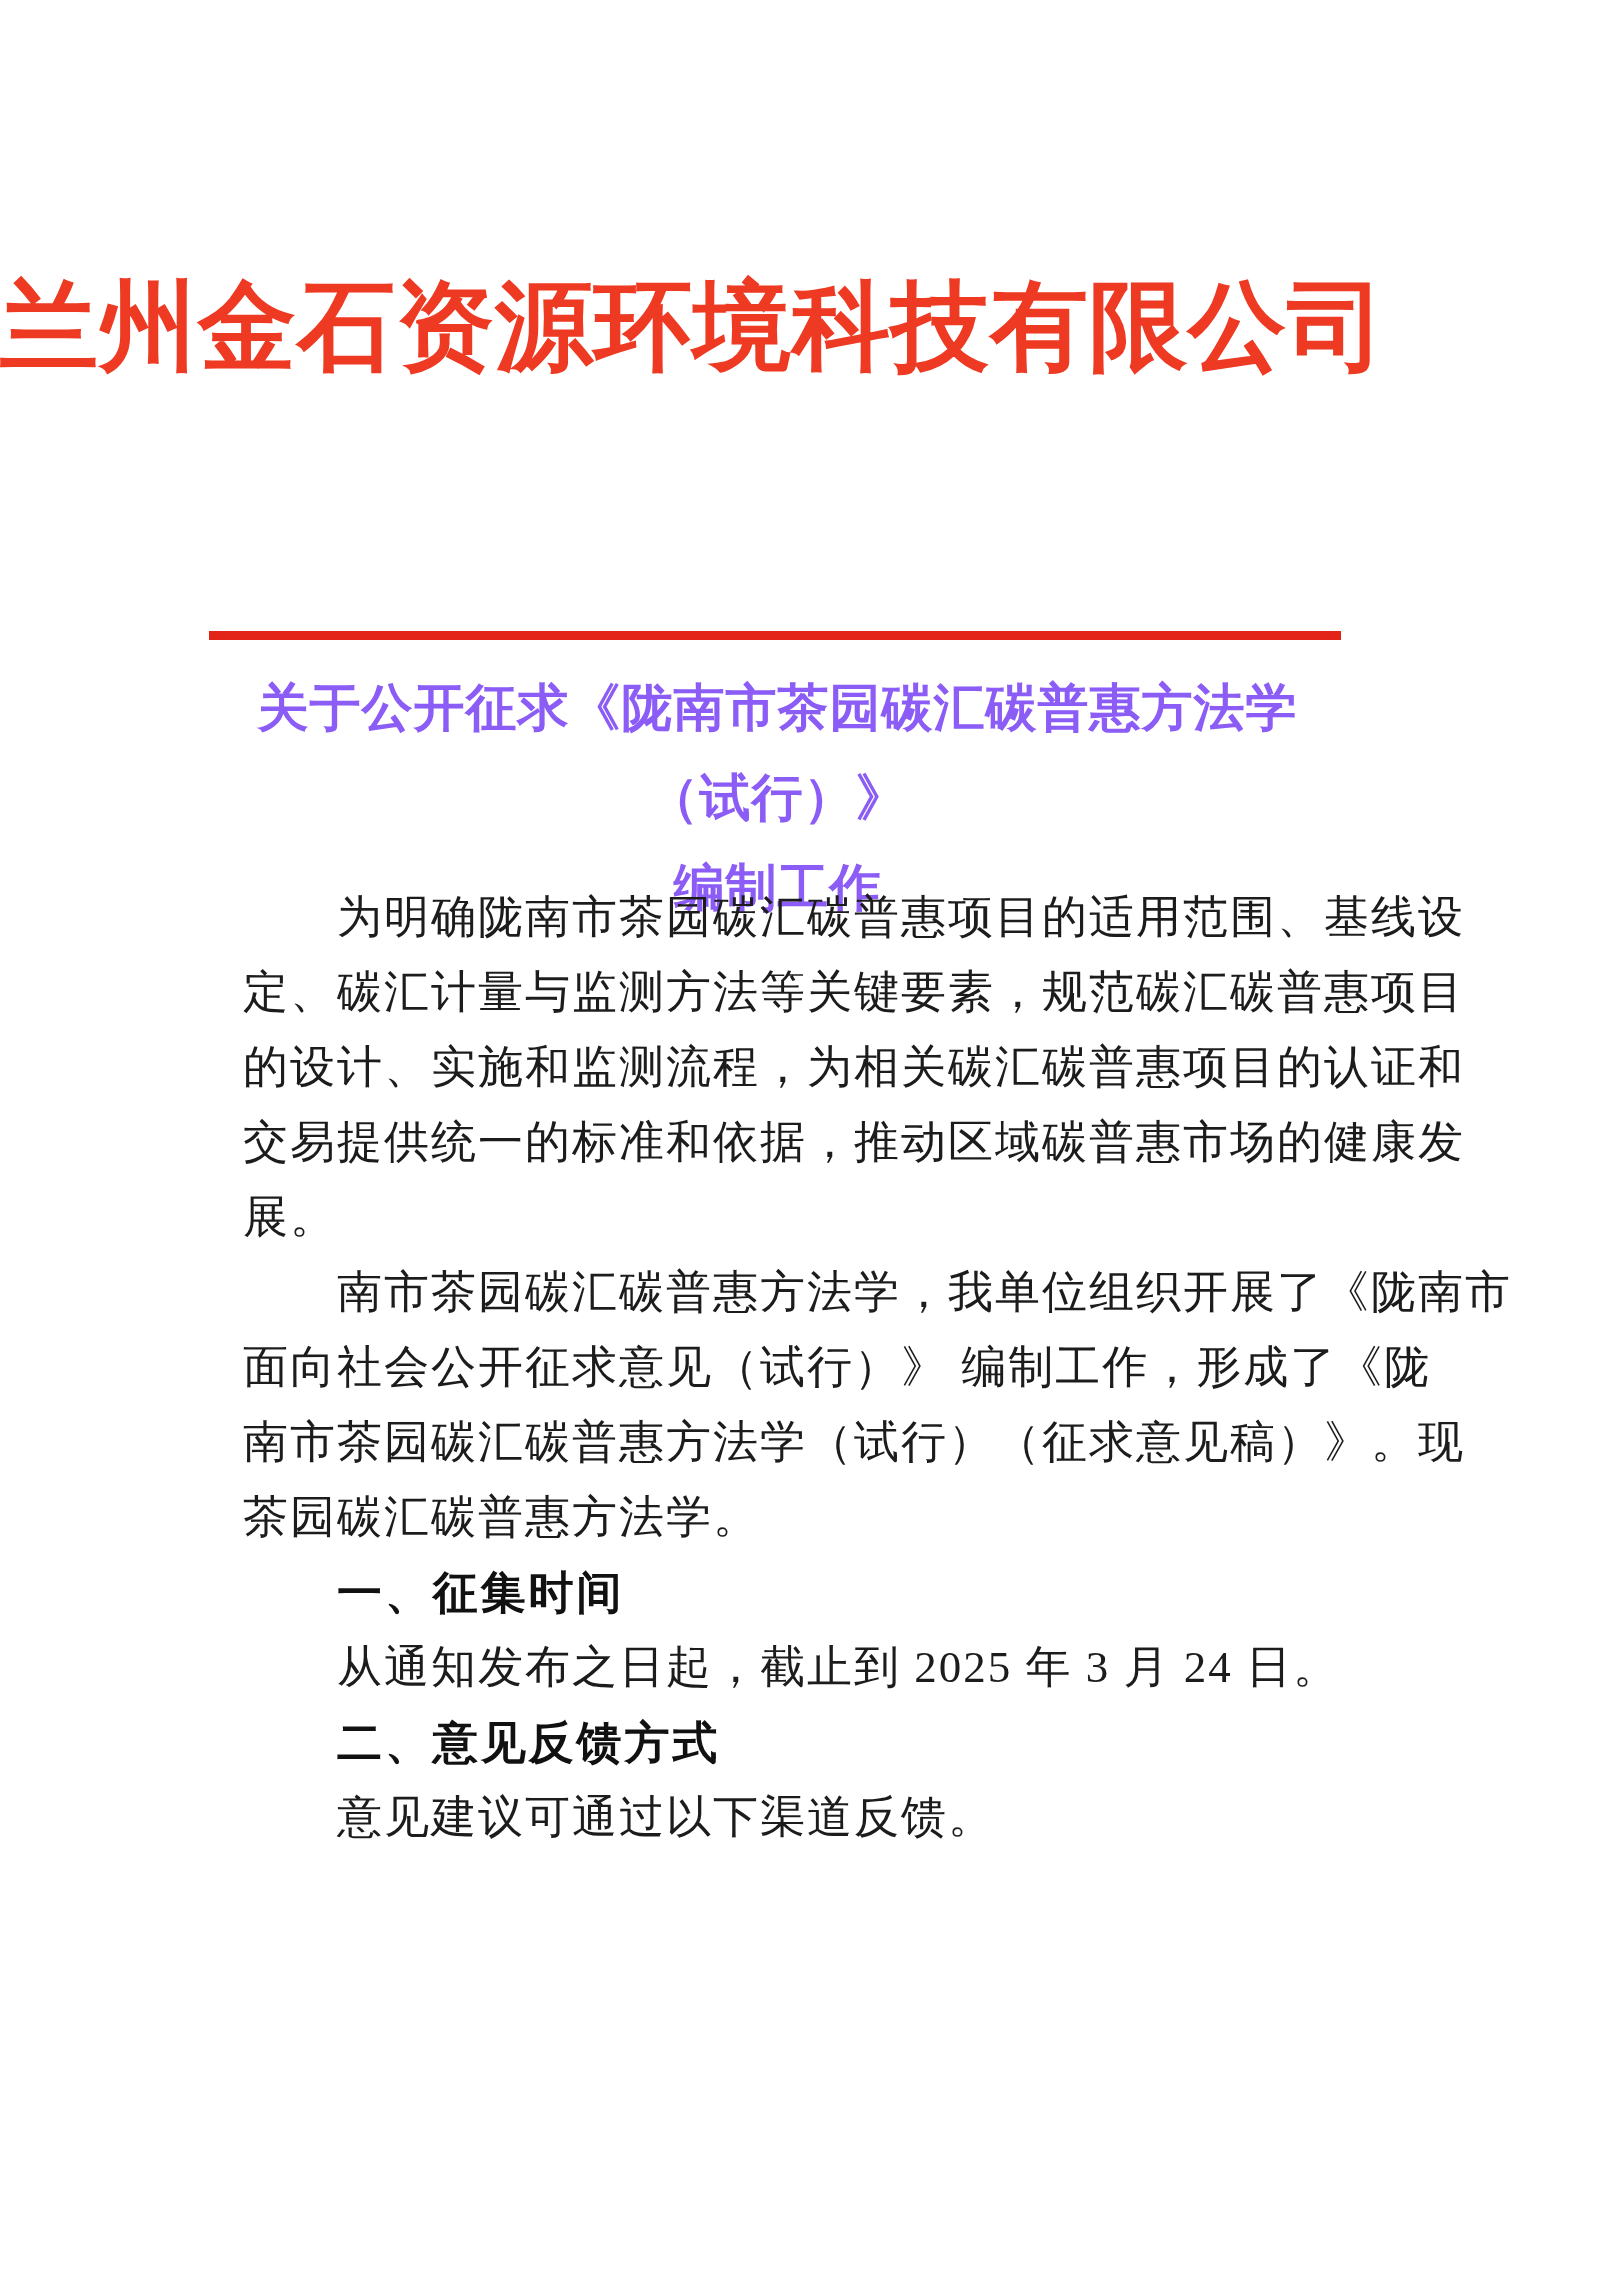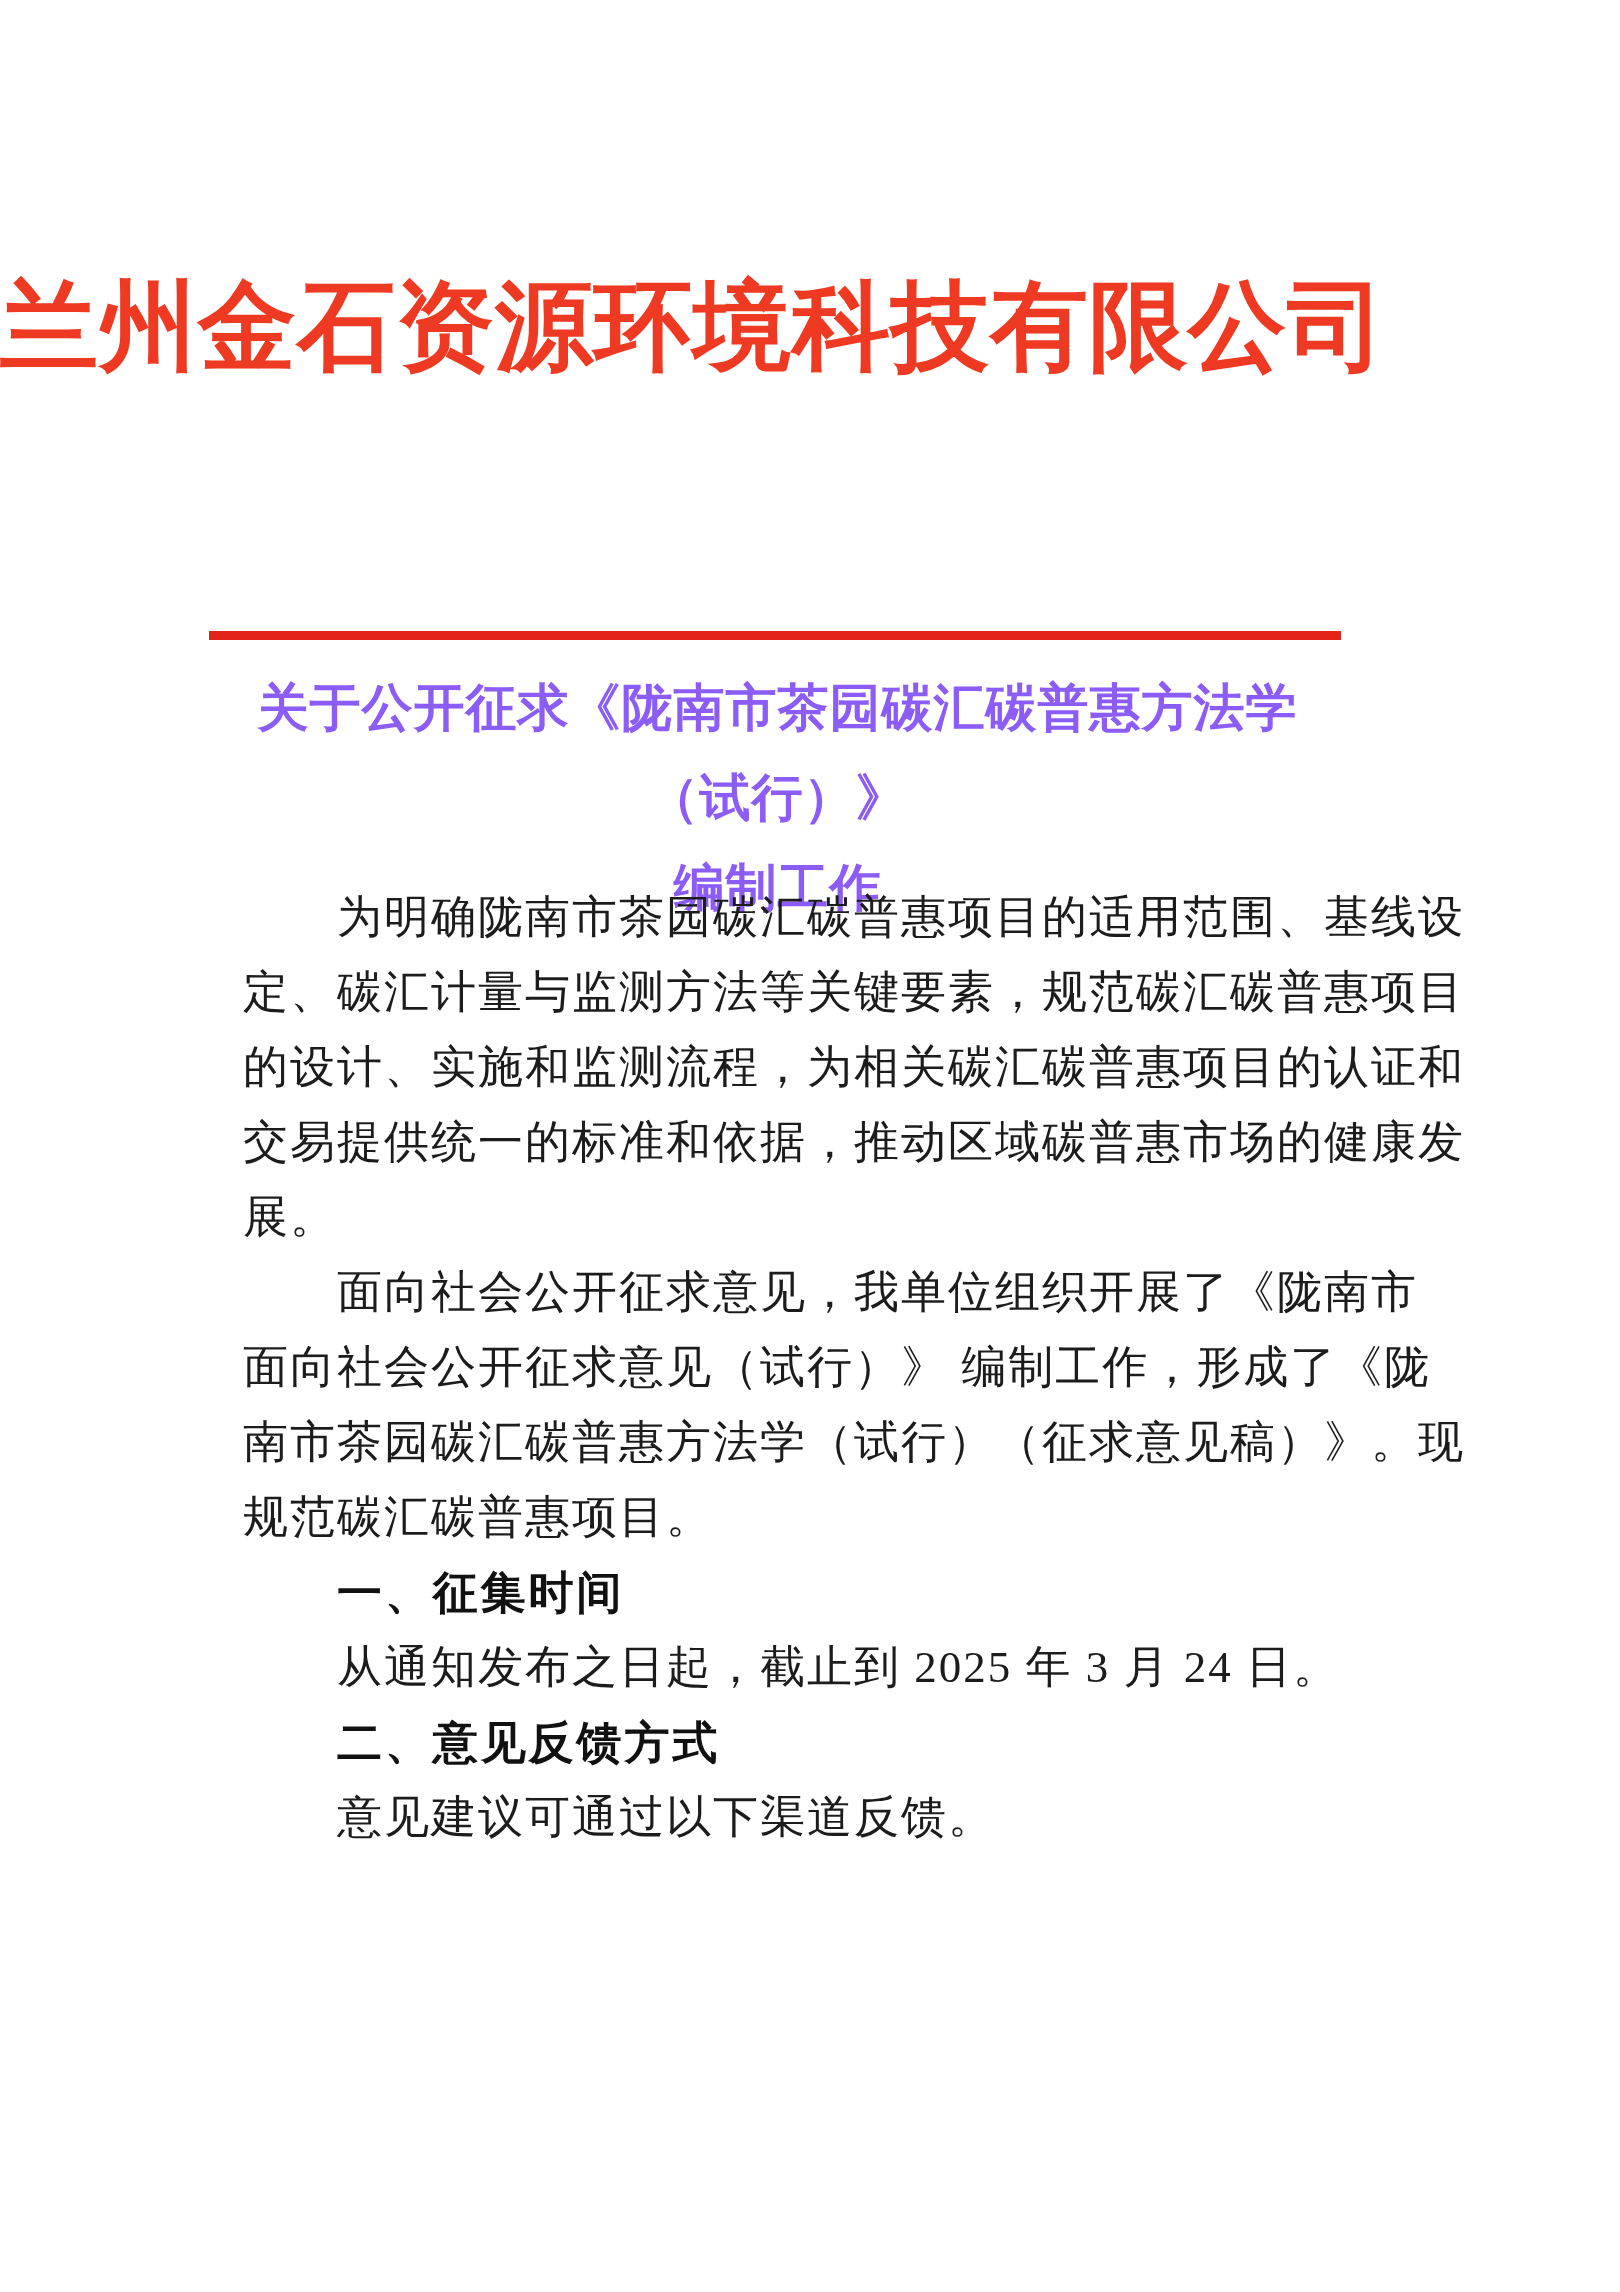--- a/index.html
+++ b/index.html
@@ -93,24 +93,24 @@
     <div class="title-line">关于公开征求《陇南市茶园碳汇碳普惠方法学（试行）》</div>
     <div class="title-line">编制工作</div>
   </div>
 
   <div class="body-text">
     <div class="line indent">为明确陇南市茶园碳汇碳普惠项目的适用范围、基线设</div>
     <div class="line">定、碳汇计量与监测方法等关键要素，规范碳汇碳普惠项目</div>
     <div class="line">的设计、实施和监测流程，为相关碳汇碳普惠项目的认证和</div>
     <div class="line">交易提供统一的标准和依据，推动区域碳普惠市场的健康发</div>
     <div class="line">展。</div>
-    <div class="line indent">面向社会公开征求意见，我单位组织开展了《陇南市</div>
+    <div class="line indent">南市茶园碳汇碳普惠方法学，我单位组织开展了《陇南市</div>
     <div class="line">面向社会公开征求意见（试行）》 编制工作，形成了《陇</div>
     <div class="line">南市茶园碳汇碳普惠方法学（试行）（征求意见稿）》。现</div>
-    <div class="line">规范碳汇碳普惠项目。</div>
+    <div class="line">茶园碳汇碳普惠方法学。</div>
     <div class="line heading">一、征集时间</div>
     <div class="line indent">从通知发布之日起，截止到 2025 年 3 月 24 日。</div>
     <div class="line heading">二、意见反馈方式</div>
     <div class="line indent">意见建议可通过以下渠道反馈。</div>
   </div>
 
 </div>
 
 
 </body></html>

